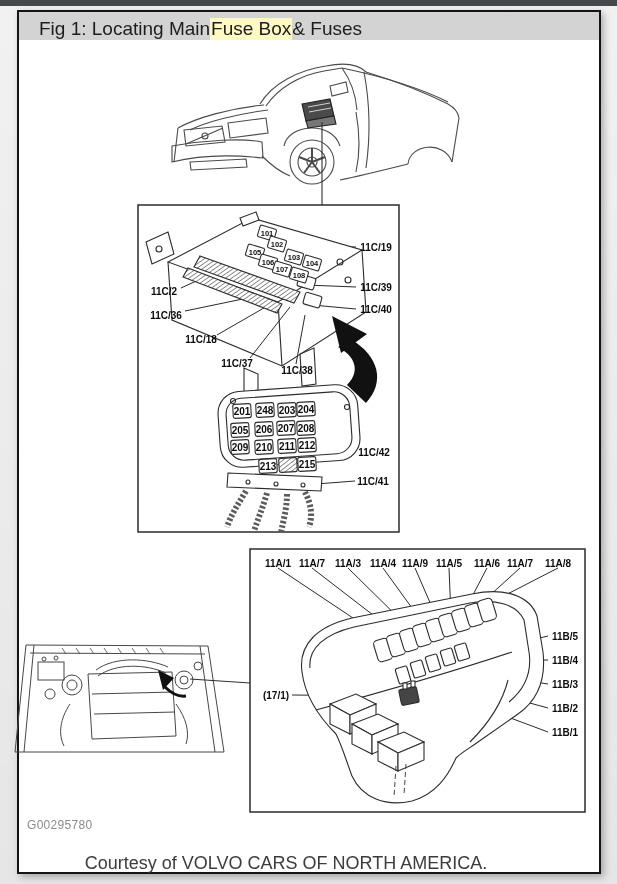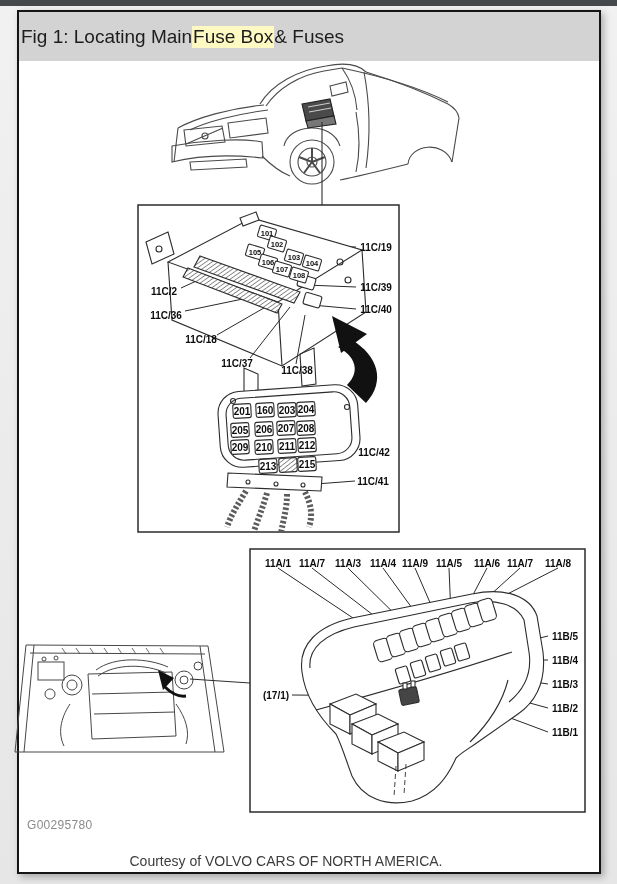--- a/index.html
+++ b/index.html
@@ -1,28 +1,28 @@
 <!DOCTYPE html>
 <html><head>
 <meta charset="utf-8">
 <style>
   html,body{margin:0;padding:0}
   body{width:617px;height:884px;background:#e9e9e9;font-family:"Liberation Sans",sans-serif;overflow:hidden}
   .page{position:relative;width:617px;height:884px;background:linear-gradient(180deg,#f1f1f1,#e6e6e6)}
   .topband{position:absolute;left:0;top:0;width:617px;height:6px;background:#45494c}
   .panel{position:absolute;left:17px;top:10px;width:580px;height:860px;background:#ffffff;border:2px solid #141414;box-shadow:3px 3px 7px rgba(0,0,0,.28)}
-  .titlebar{height:49px;background:#d3d3d3;display:flex;align-items:center;padding-left:2px;font-size:19px;color:#1d1d1d}
+  .titlebar{height:28px;background:#d3d3d3;display:flex;align-items:flex-end;padding-left:20px;font-size:19px;color:#1d1d1d}
   .hl{background:#fef9c3;padding:0 1px}
   .overlay{position:absolute;left:0;top:4px;width:496px;height:884px}
   .overlay svg{position:absolute;left:0;top:0}
   .cl{position:absolute;transform:translate(-50%,-50%);font-weight:bold;font-size:10px;color:#0c0c0c;white-space:nowrap}
   .fn{font-size:7.5px}
   .rn{font-size:10px}
   .figid{position:absolute;left:27px;top:814px;font-size:12px;color:#8a8a8a;letter-spacing:.3px}
-  .courtesy{position:absolute;left:17px;top:849px;width:582px;text-align:center;padding-right:44px;box-sizing:border-box;font-size:14px;color:#3c3c3c}
+  .courtesy{position:absolute;left:17px;top:849px;width:582px;text-align:center;padding-right:44px;box-sizing:border-box;font-size:18px;color:#3c3c3c}
 </style>
 </head>
 <body>
 
 <div class="page">
   <div class="topband"></div>
 
   <div class="panel">
     <div class="titlebar">
       <span>Fig 1: Locating Main </span>
@@ -283,21 +283,21 @@
     <span class="cl fn" style="left:267px;top:229px">101</span>
     <span class="cl fn" style="left:277px;top:240px">102</span>
     <span class="cl fn" style="left:294px;top:253px">103</span>
     <span class="cl fn" style="left:312px;top:259px">104</span>
     <span class="cl fn" style="left:255px;top:248px">105</span>
     <span class="cl fn" style="left:268px;top:258px">106</span>
     <span class="cl fn" style="left:282px;top:265px">107</span>
     <span class="cl fn" style="left:299px;top:271px">108</span>
 
     <span class="cl rn" style="left:242px;top:407px">201</span>
-    <span class="cl rn" style="left:265px;top:406px">160</span>
+    <span class="cl rn" style="left:265px;top:406px">248</span>
     <span class="cl rn" style="left:287px;top:406px">203</span>
     <span class="cl rn" style="left:306px;top:405px">204</span>
     <span class="cl rn" style="left:240px;top:426px">205</span>
     <span class="cl rn" style="left:264px;top:425px">206</span>
     <span class="cl rn" style="left:286px;top:424px">207</span>
     <span class="cl rn" style="left:306px;top:424px">208</span>
     <span class="cl rn" style="left:240px;top:443px">209</span>
     <span class="cl rn" style="left:264px;top:443px">210</span>
     <span class="cl rn" style="left:287px;top:442px">211</span>
     <span class="cl rn" style="left:307px;top:441px">212</span>

